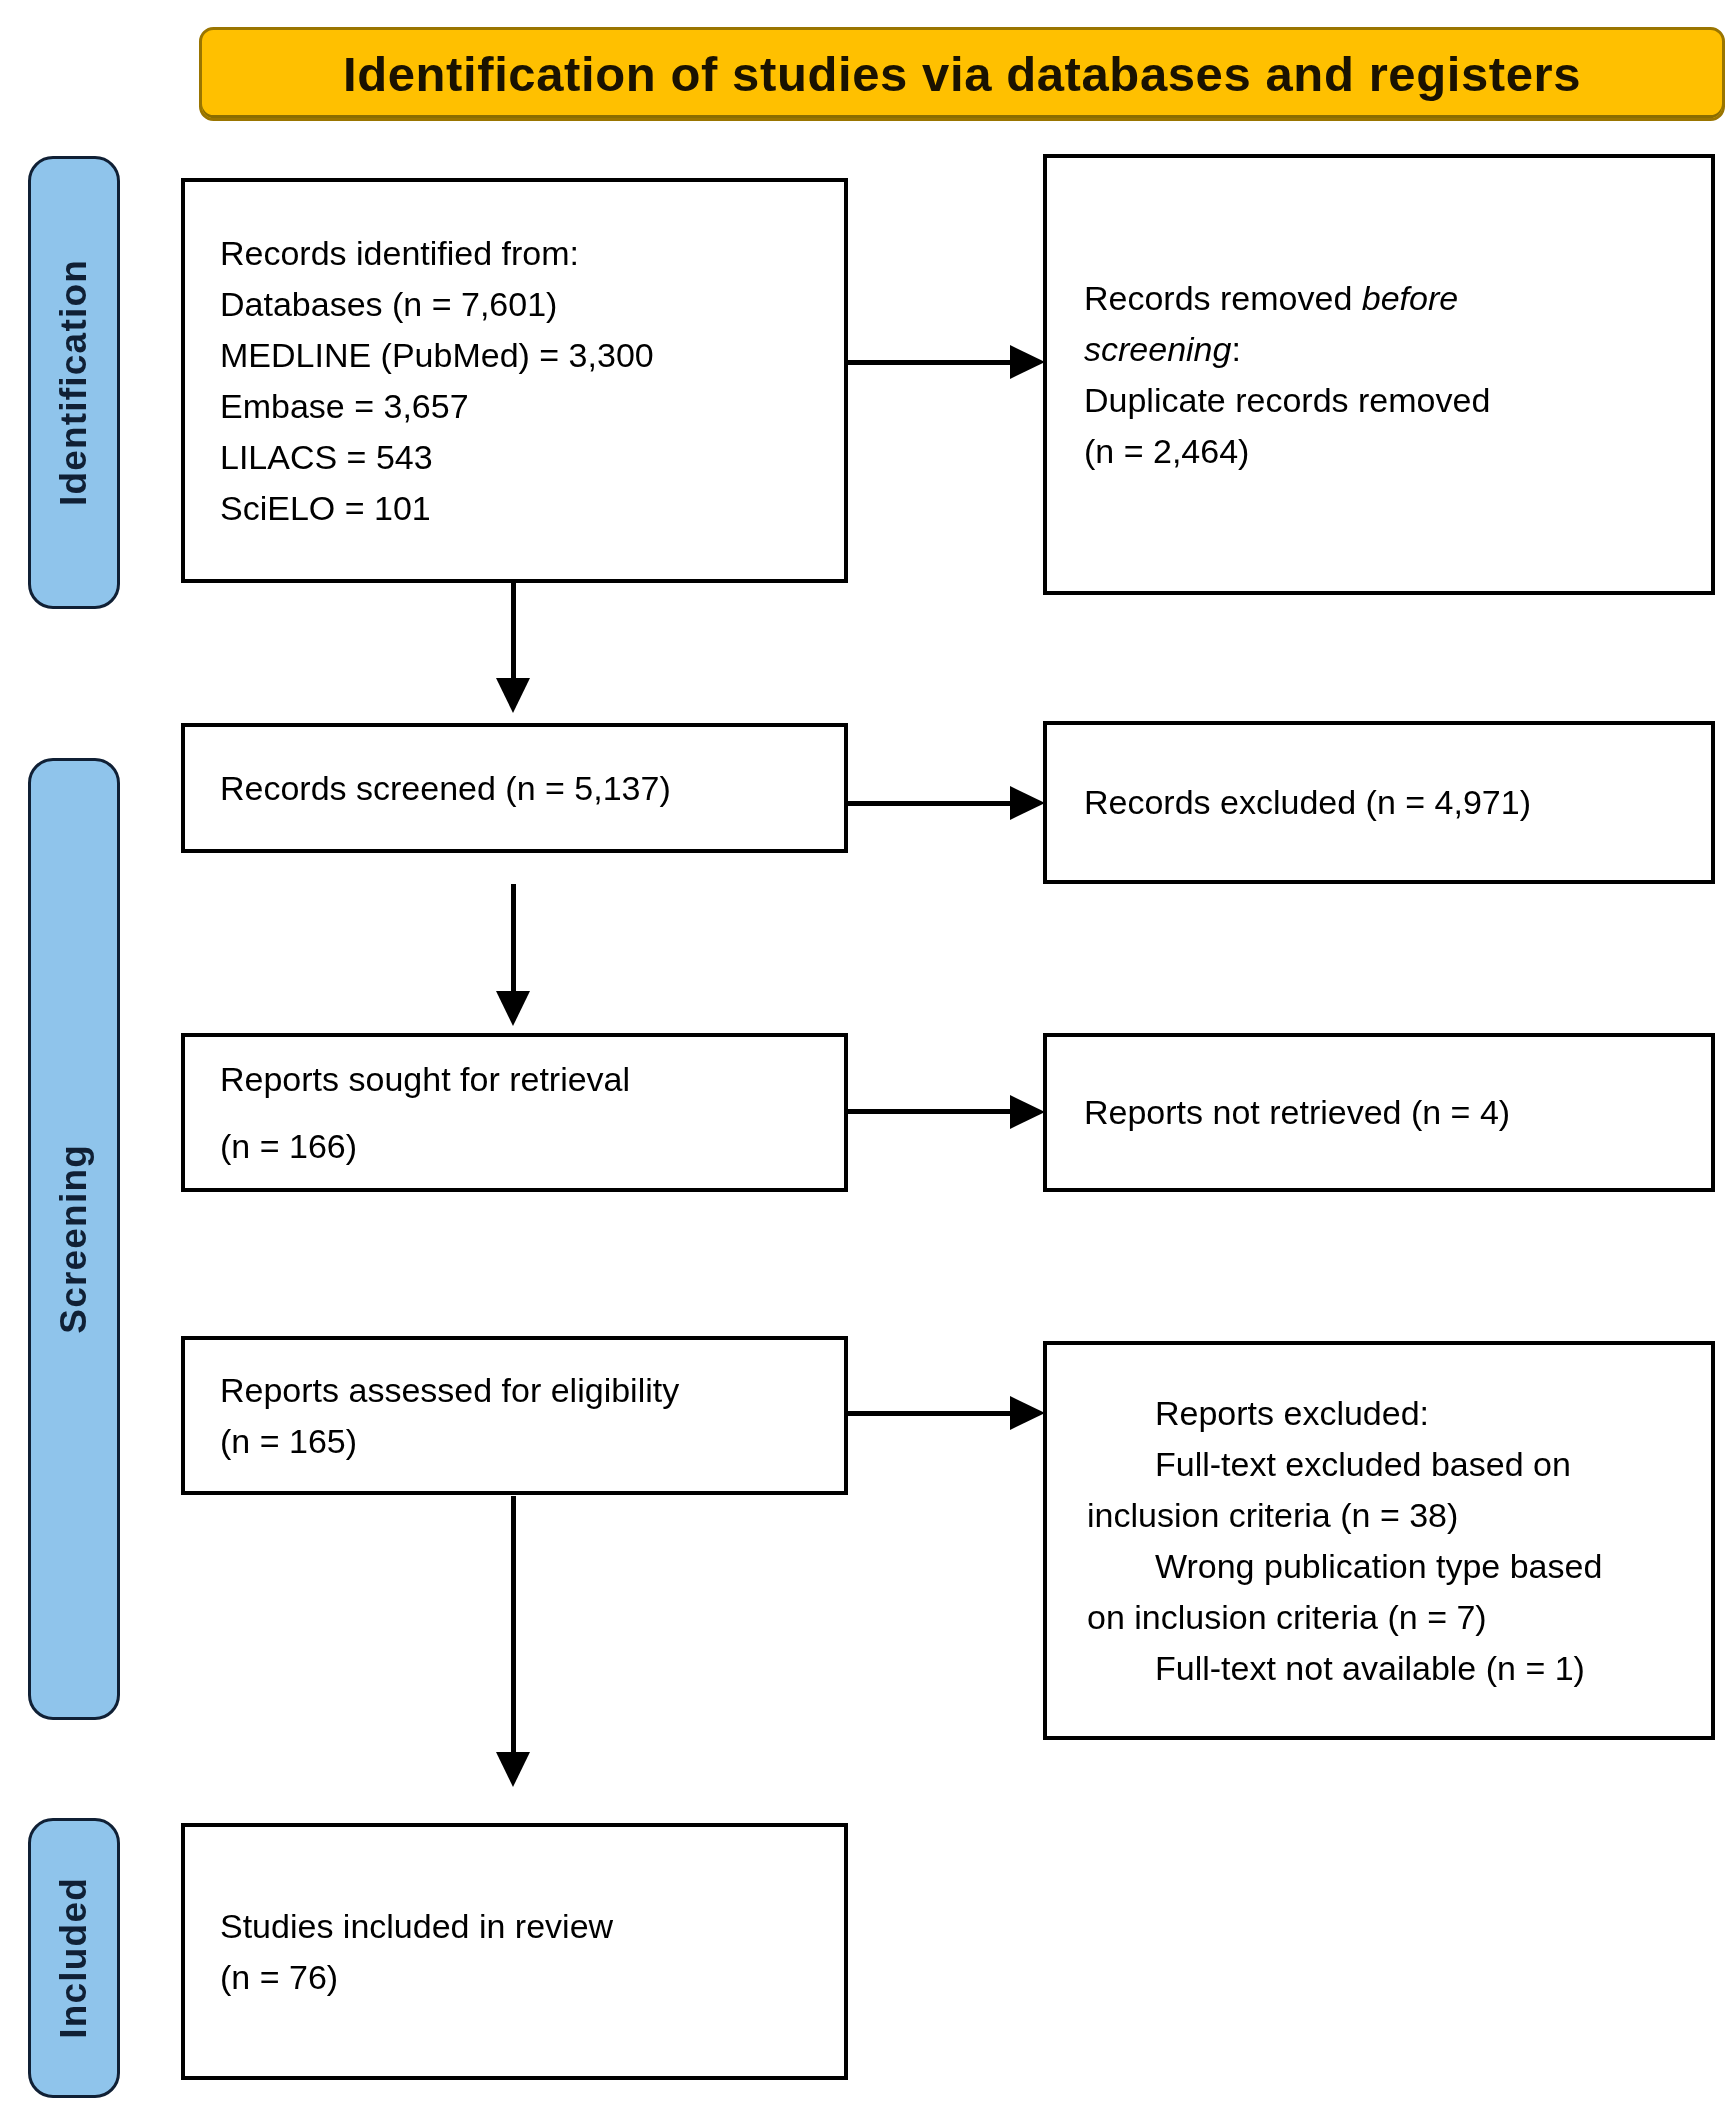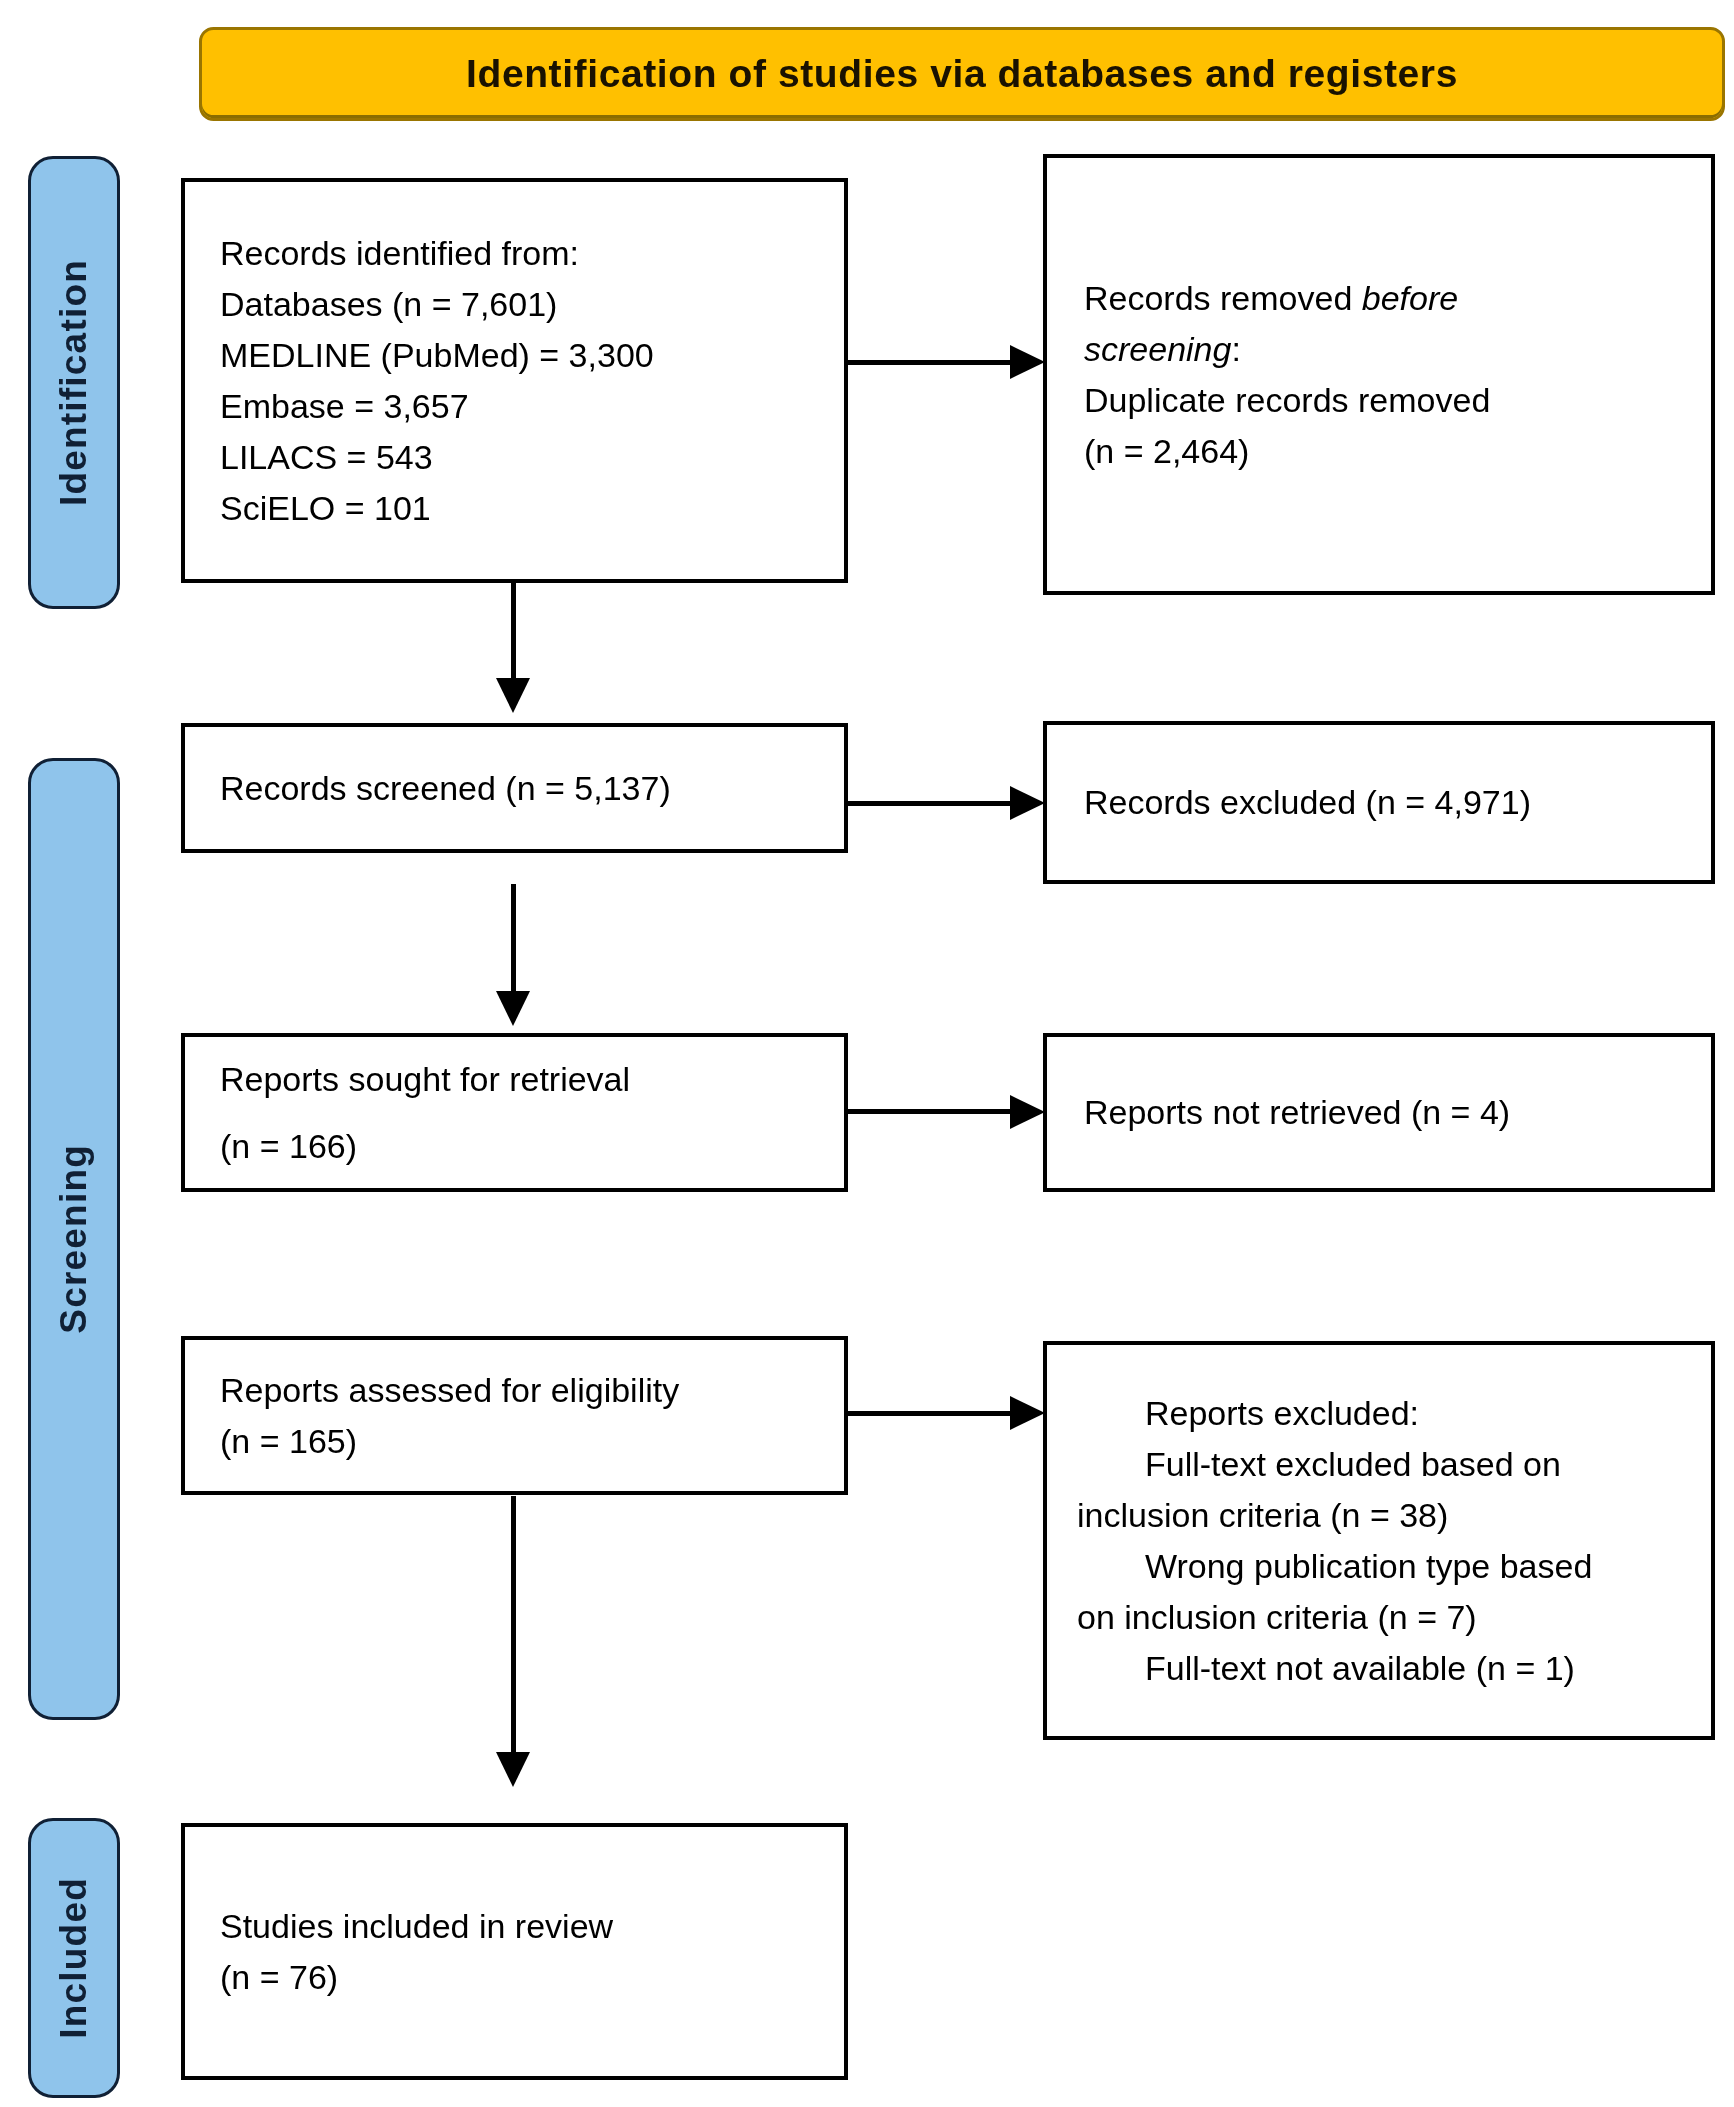--- a/index.html
+++ b/index.html
@@ -6,21 +6,21 @@
   body { width: 1734px; height: 2108px; font-family: "Liberation Sans", "DejaVu Sans", sans-serif; }
   .canvas { position: relative; width: 1734px; height: 2108px; background: #ffffff; overflow: hidden; }
 
   
   .banner {
     position: absolute; left: 199px; top: 27px; width: 1526px; height: 94px;
     background: #FFC000; border: 3.6px solid #9A7500; border-radius: 14.5px;
     box-sizing: border-box; display: flex; align-items: center; justify-content: center;
     box-shadow: 0 -3px 0 #8a6d00 inset;
   }
-  .banner .banner-text { font-size: 39px; font-weight: bold; color: #1a1200; letter-spacing: 0.6px; }
+  .banner .banner-text { font-size: 49px; font-weight: bold; color: #1a1200; letter-spacing: 0.6px; }
 
   
   .stage-bar {
     position: absolute; left: 28px; width: 92px;
     background: #8FC4EB; border: 3.6px solid #102035; border-radius: 25px;
     box-sizing: border-box; display: flex; align-items: center; justify-content: center;
   }
   .bar-identification { top: 156px; height: 453px; }
   .bar-screening { top: 758px; height: 962px; }
   .bar-included { top: 1818px; height: 280px; }
@@ -36,21 +36,21 @@
     color: #000000; font-size: 34px; line-height: 51px;
   }
   .b1 { left: 181px; top: 178px;  width: 667px; height: 405px; padding-left: 35px; }
   .b2 { left: 181px; top: 723px; width: 667px; height: 130px; padding-left: 35px; }
   .b3 { left: 181px; top: 1033px; width: 667px; height: 159px; padding-left: 35px; gap: 16px; }
   .b4 { left: 181px; top: 1336px; width: 667px; height: 159px; padding-left: 35px; }
   .b5 { left: 181px; top: 1823px; width: 667px; height: 257px; padding-left: 35px; }
   .r1 { left: 1043px; top: 154px;  width: 672px; height: 441px; padding-left: 37px; padding-right: 18px; }
   .r2 { left: 1043px; top: 721px; width: 672px; height: 163px; padding-left: 37px; }
   .r3 { left: 1043px; top: 1033px; width: 672px; height: 159px; padding-left: 37px; }
-  .r4 { left: 1043px; top: 1341px; width: 672px; height: 399px; padding-left: 30px; padding-right: 24px; }
+  .r4 { left: 1043px; top: 1341px; width: 672px; height: 399px; padding-left: 40px; padding-right: 24px; }
   .line { white-space: nowrap; }
   .wrapline { white-space: nowrap; }
   .r4 .indent { text-indent: 68px; }
 
   
   .shaft-v { position: absolute; width: 4.8px; background: #000000; }
   .shaft-h { position: absolute; height: 4.8px; background: #000000; }
   .head-down {
     position: absolute; width: 0; height: 0;
     border-left: 17px solid transparent; border-right: 17px solid transparent;

